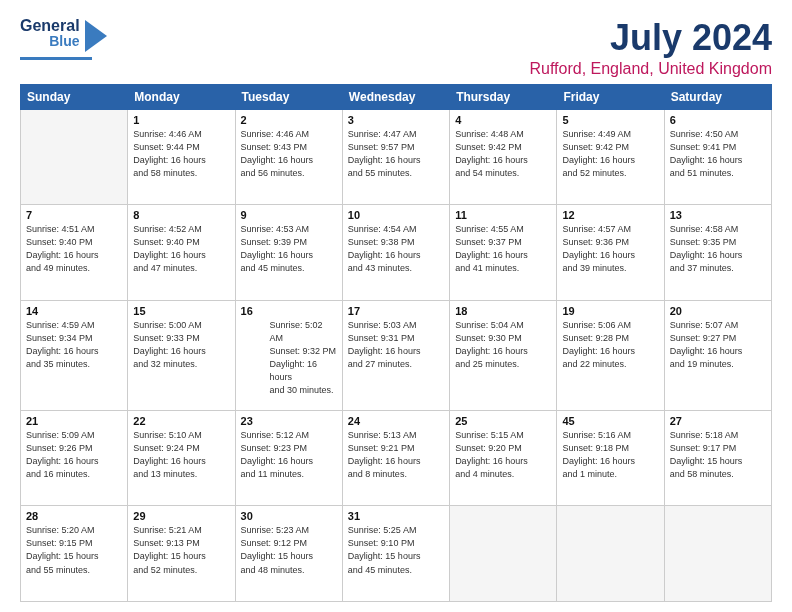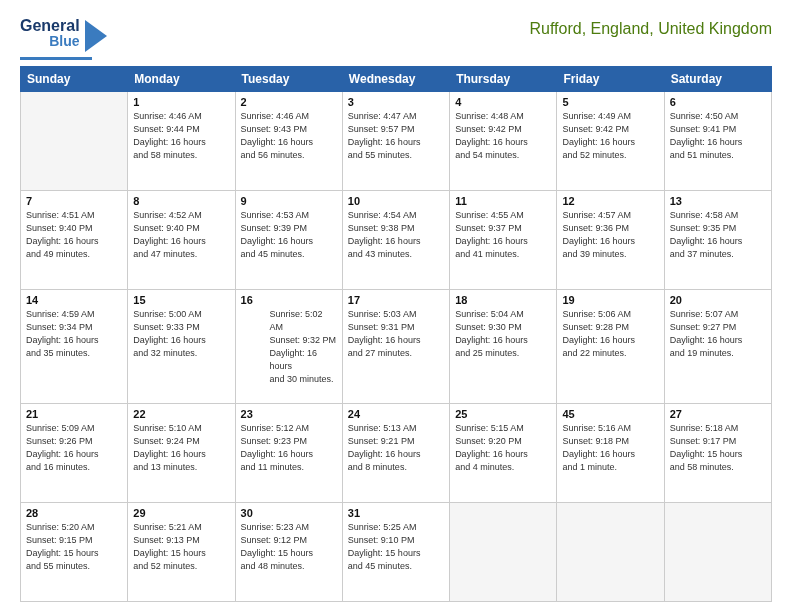--- a/index.html
+++ b/index.html
@@ -27,21 +27,21 @@
       text-align: right;
     }
     .main-title {
       font-size: 36px;
       font-weight: bold;
       color: #1a3a6b;
       line-height: 1.1;
     }
     .subtitle {
       font-size: 16px;
-      color: #4d7c0f;
+      color: #be185d;
       margin-top: 2px;
     }
     .calendar {
       width: 100%;
       border-collapse: collapse;
       flex: 1;
     }
     .calendar th {
       background: #2962a8;
       color: #fff;
@@ -99,20 +99,21 @@
         </div>
         <div style="margin-left:3px;margin-top:2px;">
           <svg width="22" height="32" viewBox="0 0 22 32">
             <polygon points="0,32 22,16 0,0" fill="#3a7bbf"></polygon>
           </svg>
         </div>
       </div>
       <div style="width:72px;height:2.5px;background:#3a7bbf;margin-top:1px;"></div>
     </div>
     <div class="title-block">
+      <div class="main-title">July 2024</div>
       <div class="subtitle">Rufford, England, United Kingdom</div>
     </div>
   </div>
 
   <table class="calendar">
     <thead>
       <tr>
       <th>Sunday</th>
           <th>Monday</th>
           <th>Tuesday</th>

